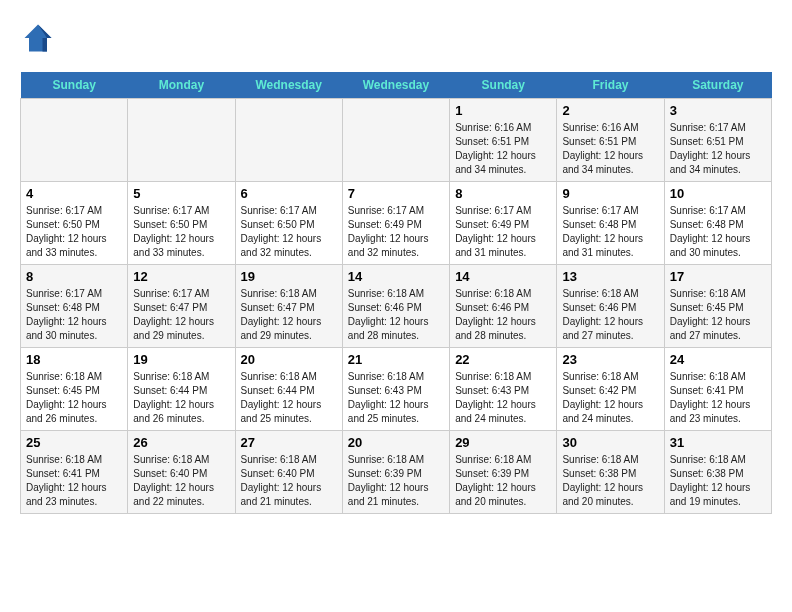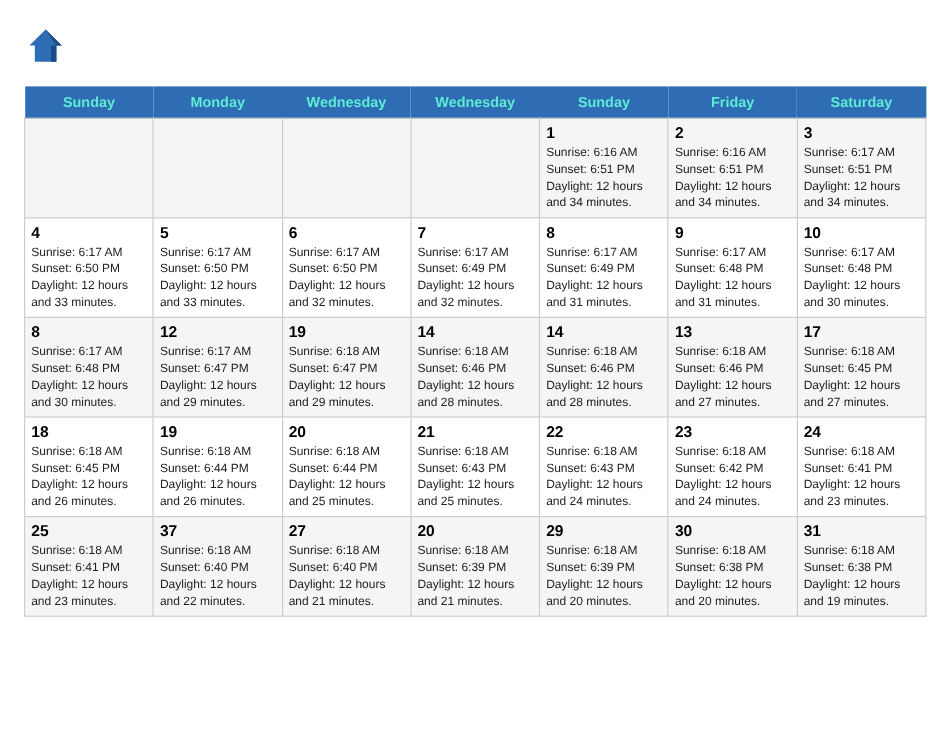--- a/index.html
+++ b/index.html
@@ -306,21 +306,21 @@
       </tr>
       <tr>
         <td>
           <span class="day-num">25</span>
           <div class="day-info" style="white-space: pre-line;">Sunrise: 6:18 AM
 Sunset: 6:41 PM
 Daylight: 12 hours
 and 23 minutes.</div>
         </td>
         <td>
-          <span class="day-num">37</span>
+          <span class="day-num">26</span>
           <div class="day-info" style="white-space: pre-line;">Sunrise: 6:18 AM
 Sunset: 6:40 PM
 Daylight: 12 hours
 and 22 minutes.</div>
         </td>
         <td>
           <span class="day-num">27</span>
           <div class="day-info" style="white-space: pre-line;">Sunrise: 6:18 AM
 Sunset: 6:40 PM
 Daylight: 12 hours

